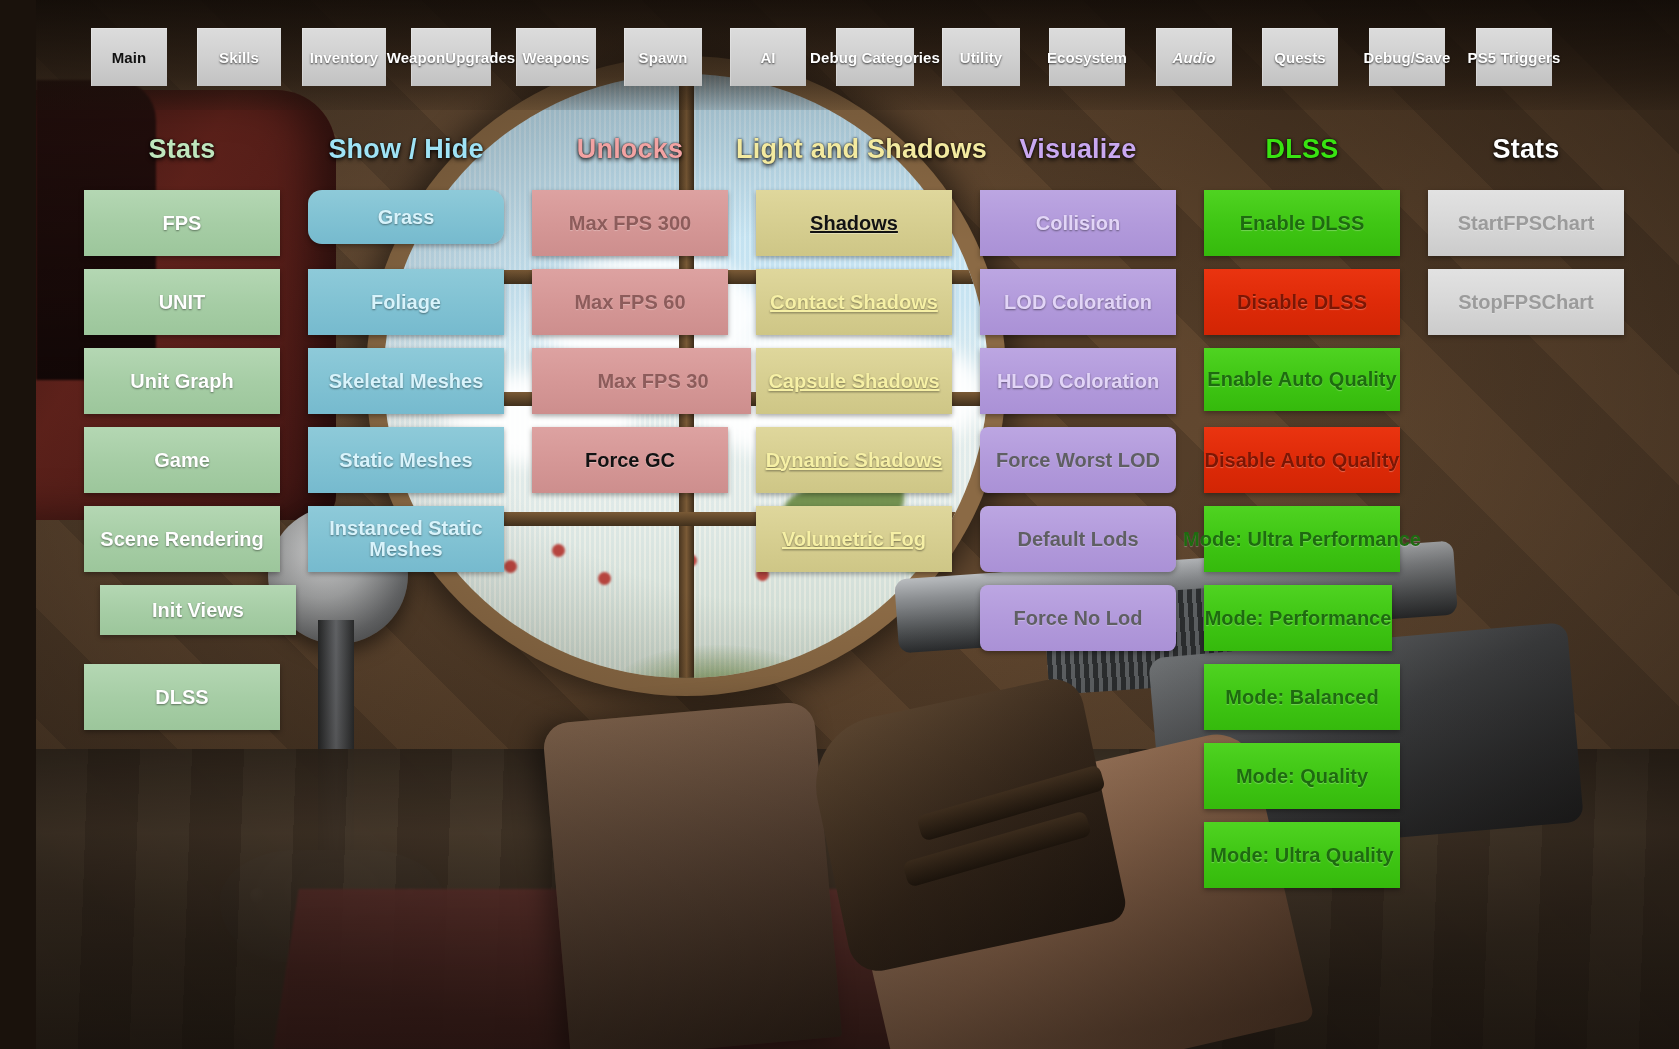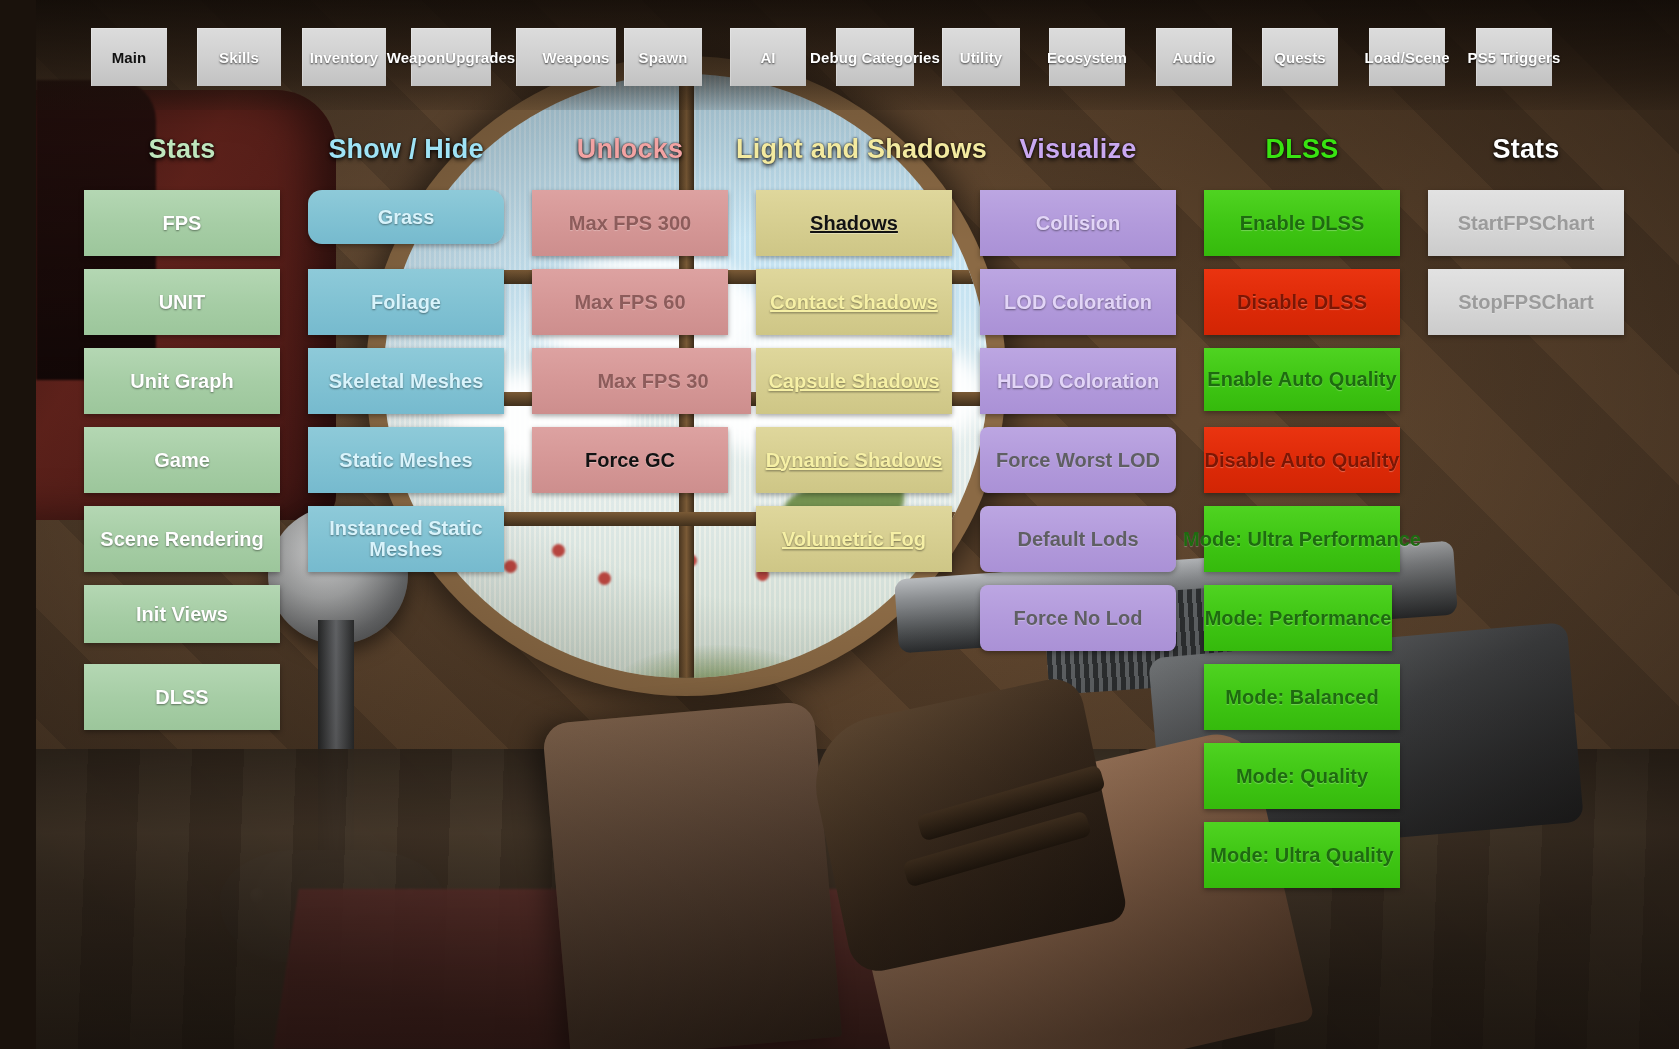--- a/index.html
+++ b/index.html
@@ -325,39 +325,39 @@
     <div class="wall-dark-top bg-layer"></div>
     <div class="wall-vignette bg-layer"></div>
   </div>
 
   <div id="menu">
     <div id="tabbar">
         <div class="tab active" style="left: 55px; width: 76px;">Main</div>
         <div class="tab" style="left: 161px; width: 84px;">Skills</div>
         <div class="tab" style="left: 266px; width: 84px;">Inventory</div>
         <div class="tab" style="left: 375px; width: 80px;">WeaponUpgrades</div>
-        <div class="tab" style="left: 480px; width: 80px; padding-left: 20px;">Weapons</div>
+        <div class="tab" style="left: 480px; width: 80px;">Weapons</div>
         <div class="tab" style="left: 588px; width: 78px;">Spawn</div>
         <div class="tab" style="left: 694px; width: 76px;">AI</div>
         <div class="tab" style="left: 800px; width: 78px;">Debug Categories</div>
         <div class="tab" style="left: 906px; width: 78px;">Utility</div>
         <div class="tab" style="left: 1013px; width: 76px;">Ecosystem</div>
-        <div class="tab" style="left: 1120px; width: 76px;">Audio</div>
+        <div class="tab" style="left: 1120px; width: 76px; font-style: italic;">Audio</div>
         <div class="tab" style="left: 1226px; width: 76px;">Quests</div>
-        <div class="tab" style="left: 1333px; width: 76px;">Load/Scene</div>
+        <div class="tab" style="left: 1333px; width: 76px;">Debug/Save</div>
         <div class="tab" style="left: 1440px; width: 76px;">PS5 Triggers</div>
       </div>
     <div id="columns">
         <div class="col-title" style="left: 48px; width: 196px; top: 134px; color: rgb(191, 230, 189);">Stats</div>
         <div class="btn c-green sh-light" style="left: 48px; width: 196px; top: 190px; height: 66px;">FPS</div>
         <div class="btn c-green sh-light" style="left: 48px; width: 196px; top: 269px; height: 66px;">UNIT</div>
         <div class="btn c-green sh-light" style="left: 48px; width: 196px; top: 348px; height: 66px;">Unit Graph</div>
         <div class="btn c-green sh-light" style="left: 48px; width: 196px; top: 427px; height: 66px;">Game</div>
         <div class="btn c-green sh-light" style="left: 48px; width: 196px; top: 506px; height: 66px;">Scene Rendering</div>
-        <div class="btn c-green sh-light" style="left: 48px; width: 196px; top: 585px; height: 58px;">Init Views</div>
+        <div class="btn c-green sh-light" style="left: 64px; width: 196px; top: 585px; height: 50px;">Init Views</div>
         <div class="btn c-green sh-light" style="left: 48px; width: 196px; top: 664px; height: 66px;">DLSS</div>
         <div class="col-title" style="left: 272px; width: 196px; top: 134px; color: rgb(159, 227, 245);">Show / Hide</div>
         <div class="btn c-blue sh-light" style="left: 272px; width: 196px; top: 190px; height: 54px; border-radius: 14px;">Grass</div>
         <div class="btn c-blue sh-light" style="left: 272px; width: 196px; top: 269px; height: 66px;">Foliage</div>
         <div class="btn c-blue sh-light" style="left: 272px; width: 196px; top: 348px; height: 66px;">Skeletal Meshes</div>
         <div class="btn c-blue sh-light" style="left: 272px; width: 196px; top: 427px; height: 66px;">Static Meshes</div>
         <div class="btn c-blue sh-light wrap" style="left: 272px; width: 196px; top: 506px; height: 66px;">Instanced Static Meshes</div>
         <div class="col-title" style="left: 496px; width: 196px; top: 134px; color: rgb(242, 163, 163);">Unlocks</div>
         <div class="btn c-red sh-dark" style="left: 496px; width: 196px; top: 190px; height: 66px;">Max FPS 300</div>
         <div class="btn c-red sh-dark" style="left: 496px; width: 196px; top: 269px; height: 66px;">Max FPS 60</div>

